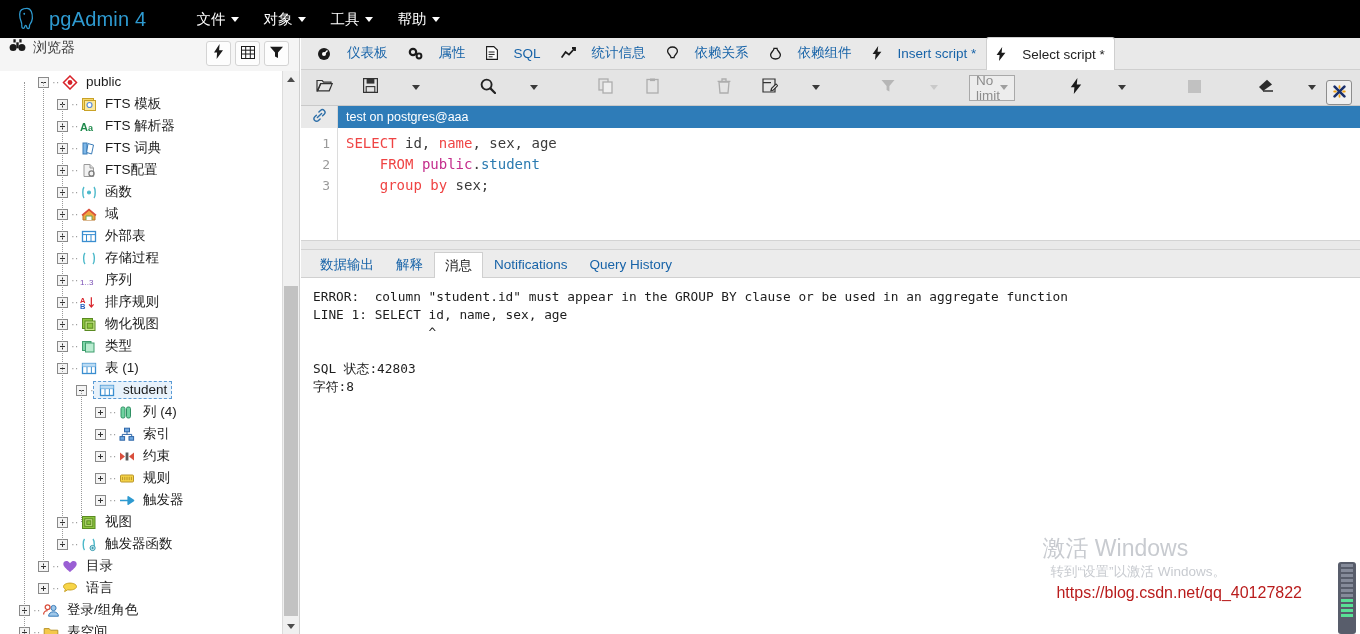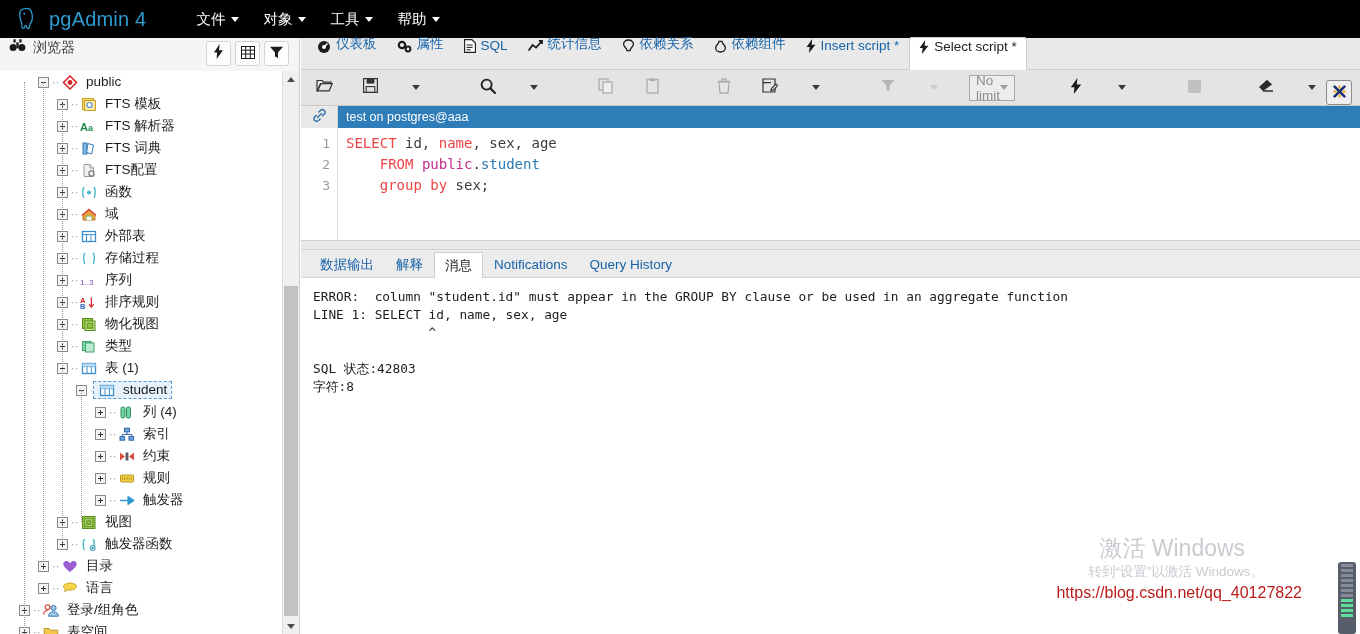--- a/index.html
+++ b/index.html
@@ -106,21 +106,21 @@
     background: #ffffff;
   }
 
   
   .tabstrip {
     position: relative; height: 32px; background: #e9e9e9;
     border-bottom: 1px solid #cfcfcf; display: flex; align-items: flex-end;
     padding-left: 6px;
   }
   .tab {
-    display: flex; align-items: flex-end; gap: 5px; height: 30px;
+    display: flex; align-items: center; gap: 16px; height: 30px;
     padding: 16px 9px; font-size: 13.5px; color: #1763a8; cursor: pointer;
     background: transparent; border: 1px solid transparent; border-bottom: none;
   }
   .tab .tab-ico { display: flex; align-items: center; }
   .tab.active {
     background: #ffffff; color: #222222; border-color: #cfcfcf;
     border-top-left-radius: 3px; border-top-right-radius: 3px;
     position: relative; top: 1px; font-weight: normal;
   }
   .tab-close-btn {
@@ -196,21 +196,21 @@
   .rtab.active { background: #ffffff; color: #222222; border-color: #cfcfcf; position: relative; top: 1px; }
 
   .messages {
     padding: 10px 0 0 12px;
     font-family: "DejaVu Sans Mono", "Liberation Mono", monospace;
     font-size: 12.8px; line-height: 18px; color: #1d1d1d; white-space: pre;
   }
 
   
   .watermark {
-    position: absolute; right: 58px; bottom: 30px; text-align: center;
+    position: absolute; right: 58px; bottom: 30px; text-align: left;
     color: #c3c6cb; pointer-events: none; user-select: none;
   }
   .wm-title { font-size: 23px; line-height: 28px; color: #c8cbd0; }
   .wm-sub { font-size: 13.5px; line-height: 20px; color: #c8cbd0; margin-left: 8px; }
   .wm-url { font-size: 16px; line-height: 22px; color: #b91c1c; padding-left: 14px; }
 
   .csdn-strip {
     position: absolute; right: 4px; bottom: 0px; width: 18px; height: 72px;
     background: #3b4152; border-radius: 3px; overflow: hidden; opacity: .85;
   }

